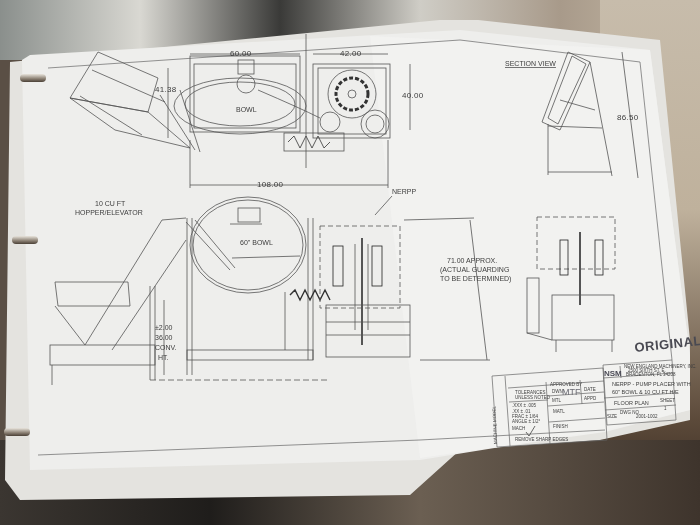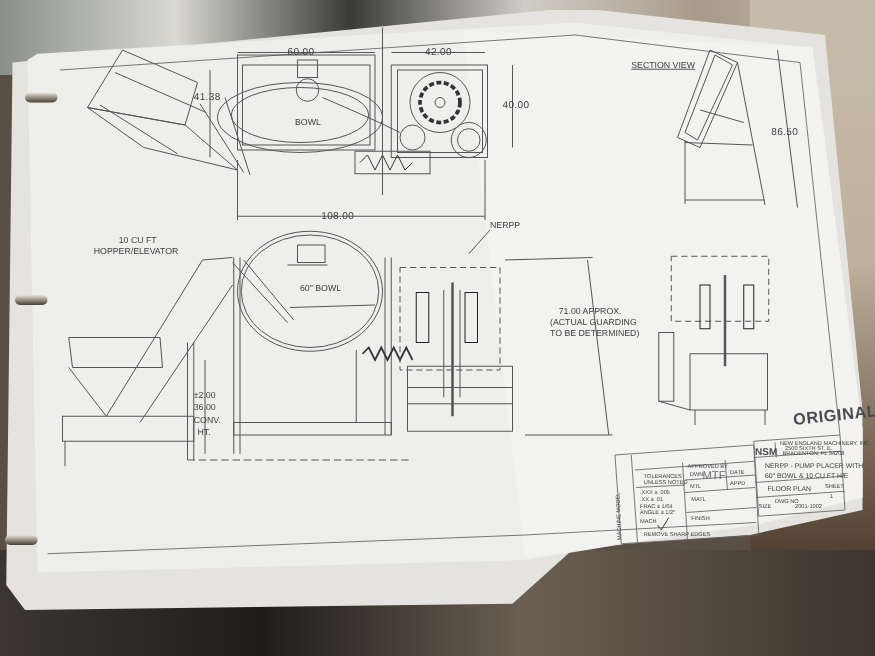--- a/index.html
+++ b/index.html
@@ -4,21 +4,21 @@
 <style>
   html,body{margin:0;padding:0;}
   body{width:700px;height:525px;overflow:hidden;position:relative;
        background:#5a4f45;font-family:"Liberation Sans",sans-serif;}
   .bg-top{position:absolute;left:0;top:0;width:700px;height:60px;
           background:linear-gradient(90deg,#8a8f8c 0%,#d9d8d2 20%,#3a3a38 40%,#cfcdc6 60%,#a89a8a 80%,#c9bda9 100%);}
   .bg-bottom{position:absolute;left:0;top:440px;width:700px;height:85px;
           background:linear-gradient(90deg,#3b3631 0%,#1f1d1b 30%,#6b5f52 60%,#3e342c 100%);}
   .bg-right{position:absolute;left:600px;top:0;width:100px;height:525px;
           background:linear-gradient(180deg,#c7bcab 0%,#bfb19c 40%,#5c4a3a 80%,#2b2119 100%);}
-  .sheet{position:absolute;left:0;top:8px;width:674px;height:480px;}
+  .sheet{position:absolute;left:0;top:20px;width:674px;height:480px;}
   svg text{font-family:"Liberation Sans",sans-serif;fill:#3d3d3d;}
   .dim{font-size:8px;letter-spacing:0.3px;}
   .lbl{font-size:7px;}
   .tb{font-size:4.5px;}
   .orig{font-size:13px;font-weight:bold;fill:#4a4a52;letter-spacing:0.5px;}
   .ring{position:absolute;width:26px;height:8px;border-radius:4px;
         background:linear-gradient(180deg,#e8e4dc,#8a7f72 60%,#4a4036);}
 </style>
 </head>
 <body>

